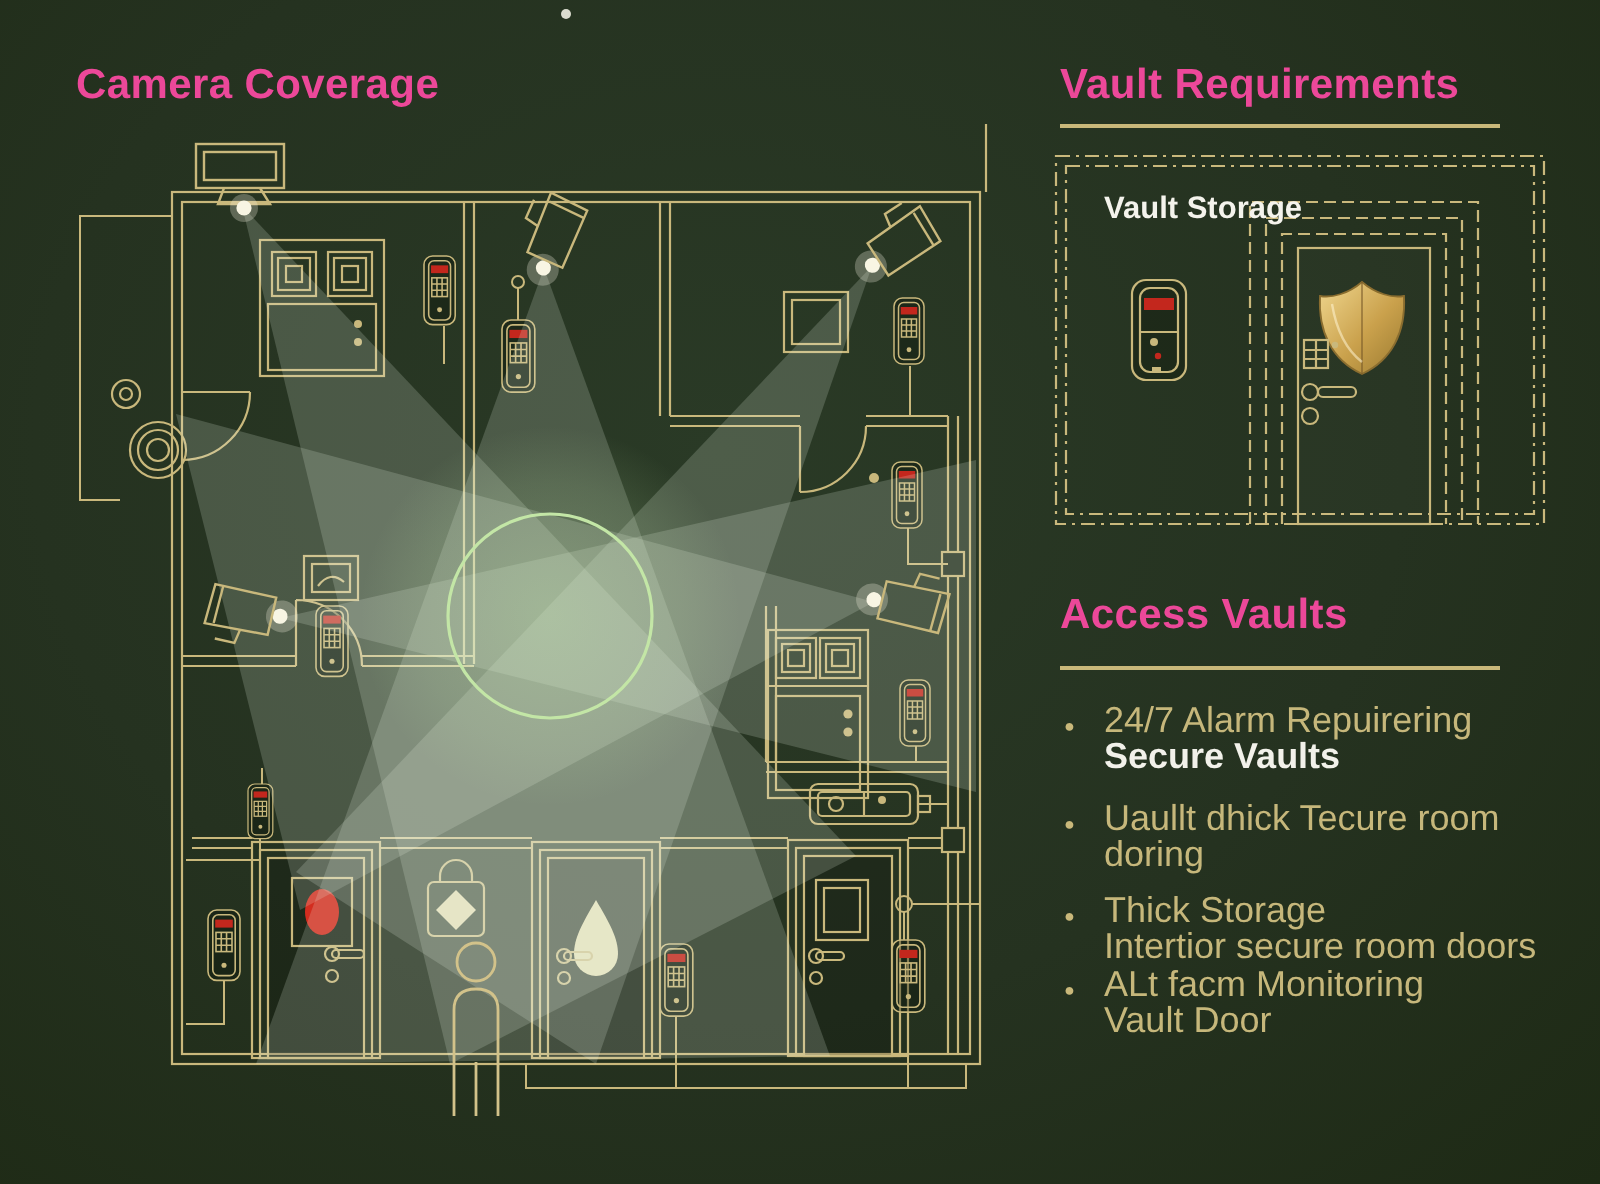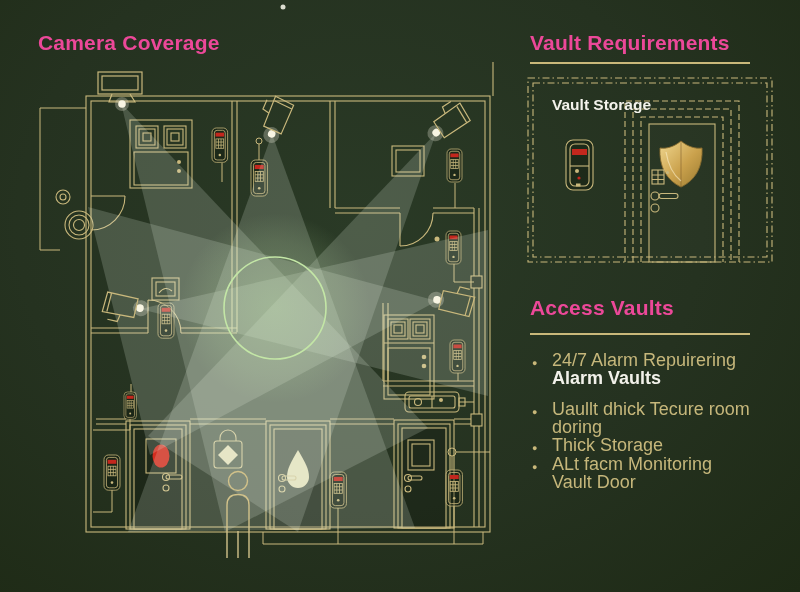--- a/index.html
+++ b/index.html
@@ -16,21 +16,21 @@
   .vault-label{font-size:15.5px;font-weight:600;color:#f4f3ec;white-space:nowrap;}
   ul.access-list{list-style:none;margin:0;padding:0;width:260px;}
   ul.access-list li{
     position:relative;padding-left:22px;color:#c6b77b;font-size:18px;line-height:18px;
   }
   ul.access-list li::before{
     content:"●";position:absolute;left:2px;top:3px;font-size:9px;color:#c9b87a;
   }
   ul.access-list li span{display:block;}
   ul.access-list li span.white{color:#f2f1ea;font-weight:700;}
-  li.m13{margin-bottom:13px;} li.m8{margin-bottom:8px;} li.m10{} li.m1{margin-bottom:1px;}
+  li.m13{margin-bottom:13px;} li.m8{margin-bottom:8px;} li.m10{margin-bottom:10px;} li.m1{margin-bottom:1px;}
   svg{position:absolute;left:0;top:0;}
 </style>
 </head>
 <body>
 
 <svg width="800" height="592" viewBox="0 0 800 592">
   <defs>
     <radialGradient id="glowCenter">
       <stop offset="0%" stop-color="rgba(190,230,165,0.30)"></stop>
       <stop offset="70%" stop-color="rgba(190,230,165,0.12)"></stop>
@@ -282,25 +282,26 @@
 <div class="abs gold-rule" style="left:530px;top:62px;width:220px;"></div>
 
 <div class="abs vault-label" style="left:552px;top:96px;">Vault Storage</div>
 
 <div class="abs panel-title" style="left:530px;top:296px;">Access Vaults</div>
 <div class="abs gold-rule" style="left:530px;top:333px;width:220px;"></div>
 
 <ul class="abs access-list" style="left:530px;top:351px;">
   <li class="m13">
     <span>24/7 Alarm Repuirering</span>
-    <span class="white">Alarm Vaults</span>
+    <span class="white">Secure Vaults</span>
   </li>
   <li class="m10">
     <span>Uaullt dhick Tecure room doring</span>
   </li>
   <li class="m1">
     <span>Thick Storage</span>
+    <span>Intertior secure room doors</span>
   </li>
   <li>
     <span>ALt facm Monitoring</span>
     <span>Vault Door</span>
   </li>
 </ul>
 
 </body></html>

